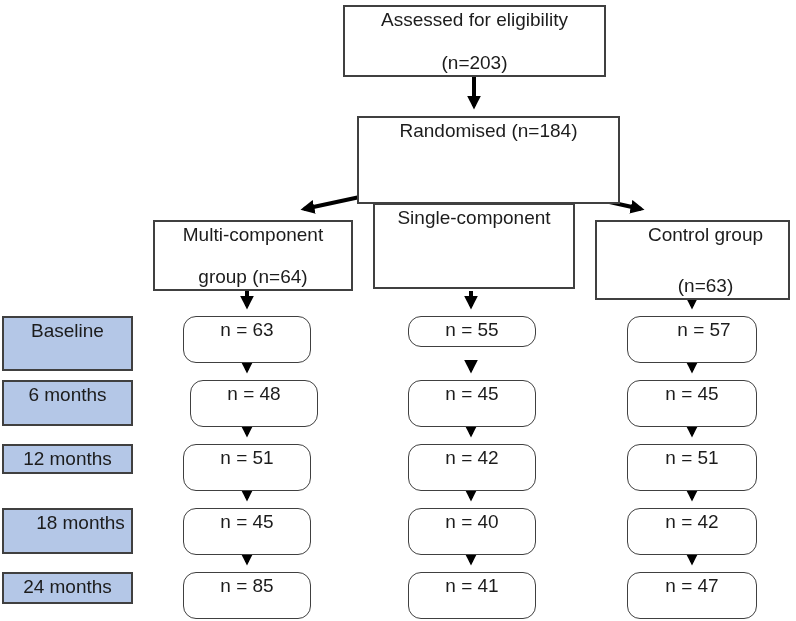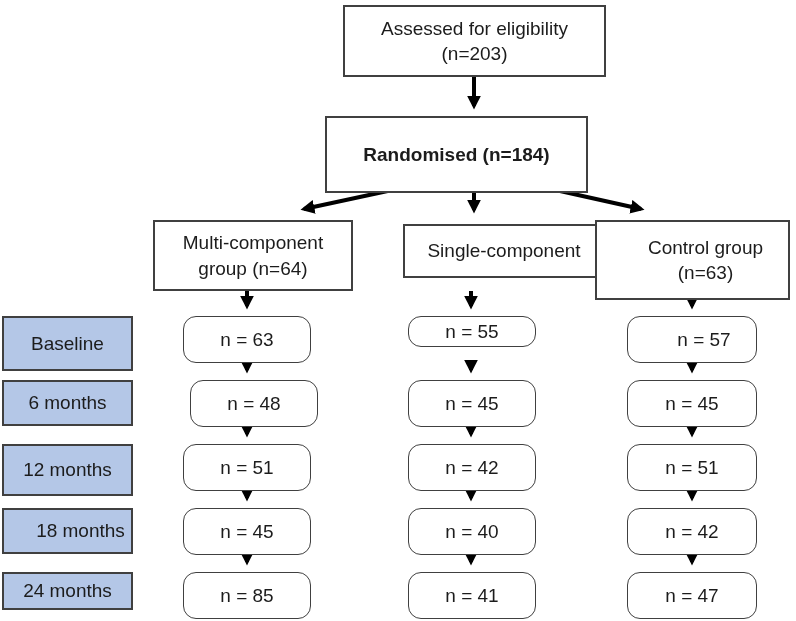--- a/index.html
+++ b/index.html
@@ -17,21 +17,21 @@
     color:#1c1c1c;
     overflow:hidden;
   }
   .box{
     position:absolute;
     background:#ffffff;
     border:2px solid var(--border);
     display:flex;
     flex-direction:column;
     align-items:center;
-    justify-content:center;
+    justify-content:space-between;
     text-align:center;
     box-sizing:border-box;
     font-size:19px;
     line-height:1.32;
   }
   .count-box{
     border-width:1.5px;
     font-size:19px;
     border-radius:13px;
   }
@@ -84,49 +84,49 @@
     <line x1="692" y1="427" x2="692" y2="434" marker-end="url(#ah)"></line>
     <line x1="692" y1="491" x2="692" y2="498" marker-end="url(#ah)"></line>
     <line x1="692" y1="555" x2="692" y2="562" marker-end="url(#ah)"></line>
   </svg>
 
   <div class="box" style="left:343px;top:5px;width:263px;height:72px;">
     <span>Assessed for eligibility</span>
     <span>(n=203)</span>
   </div>
 
-  <div class="box" style="left:325px;top:116px;width:263px;height:77px;font-weight:bold;">
+  <div class="box" style="left:357px;top:116px;width:263px;height:88px;">
     <span>Randomised (n=184)</span>
   </div>
 
   <div class="box" style="left:153px;top:220px;width:200px;height:71px;">
     <span>Multi-component</span>
     <span>group (n=64)</span>
   </div>
-  <div class="box" style="left:373px;top:224px;width:202px;height:54px;margin-left:30px;">
+  <div class="box" style="left:373px;top:203px;width:202px;height:86px;">
     <span>Single-component</span>
   </div>
   <div class="box" style="left:595px;top:220px;width:195px;height:80px;padding-left:26px;">
     <span>Control group</span>
     <span>(n=63)</span>
   </div>
 
   <div class="box stage-box" style="left:2px;top:316px;width:131px;height:55px;">
     <span>Baseline</span>
   </div>
   <div class="box stage-box" style="left:2px;top:380px;width:131px;height:46px;">
     <span>6 months</span>
   </div>
-  <div class="box stage-box" style="left:2px;top:444px;width:131px;height:52px;">
+  <div class="box stage-box" style="left:2px;top:444px;width:131px;height:30px;">
     <span>12 months</span>
   </div>
   <div class="box stage-box" style="left:2px;top:508px;width:131px;height:46px;padding-left:26px;">
     <span>18 months</span>
   </div>
-  <div class="box stage-box" style="left:2px;top:572px;width:131px;height:38px;">
+  <div class="box stage-box" style="left:2px;top:572px;width:131px;height:32px;">
     <span>24 months</span>
   </div>
 
   <div class="box count-box" style="left:183px;top:316px;width:128px;height:47px;">
     <span>n = 63</span>
   </div>
   <div class="box count-box" style="left:190px;top:380px;width:128px;height:47px;">
     <span>n = 48</span>
   </div>
   <div class="box count-box" style="left:183px;top:444px;width:128px;height:47px;">

